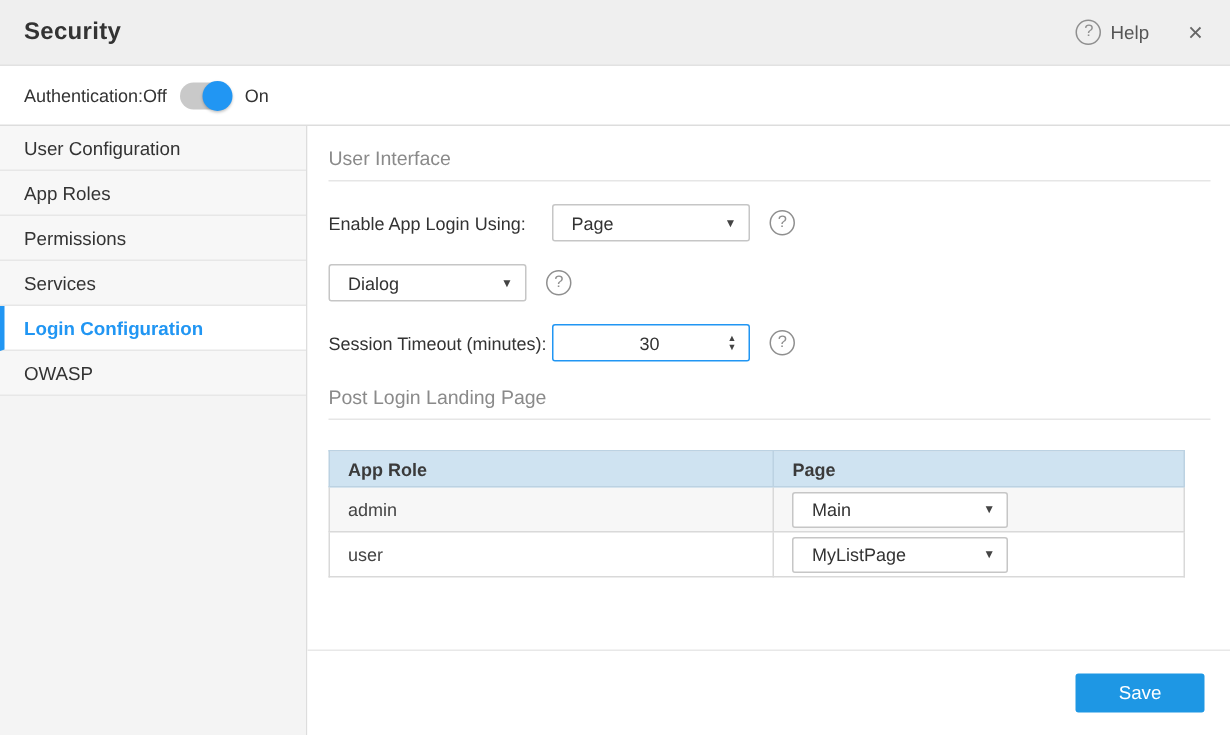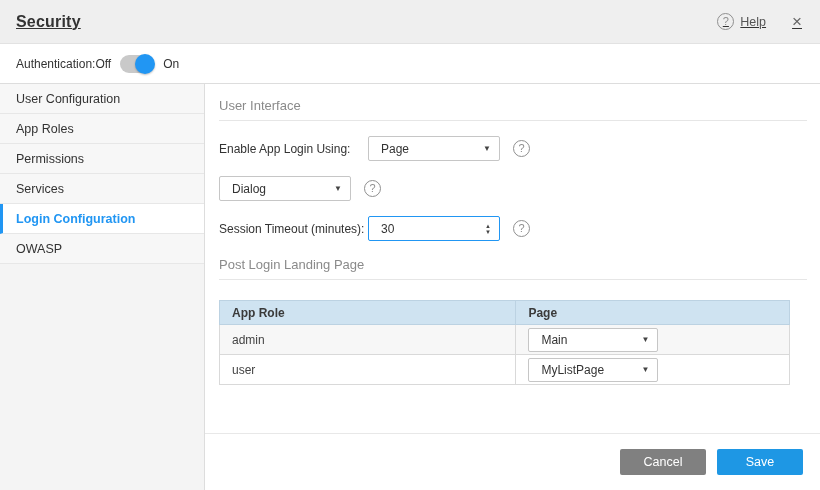--- a/index.html
+++ b/index.html
@@ -6,21 +6,21 @@
   html,body { width: 820px; height: 490px; overflow: hidden; }
   body {
     font-family: "Liberation Sans", "DejaVu Sans", sans-serif;
     font-size: 12px; color: #333; background: #fff;
   }
   .app { width: 820px; height: 490px; display: flex; flex-direction: column; }
 
   
   .topbar {
     height: 44px; background: #efefef; border-bottom: 1px solid #e2e2e2;
-    display: flex; align-items: center; padding: 0 18px 0 16px; flex: 0 0 44px; text-decoration: underline;
+    display: flex; align-items: center; padding: 0 18px 0 16px; flex: 0 0 44px;
   }
   .topbar .title { font-size: 16px; font-weight: 700; color: #333; letter-spacing: .2px; }
   .topbar .spacer { flex: 1; }
   .help-wrap { display: flex; align-items: center; gap: 6px; color: #666; cursor: pointer; }
   .qicon {
     width: 17px; height: 17px; border: 1px solid #8f8f8f; border-radius: 50%;
     color: #8f8f8f; font-size: 11px; line-height: 15px; text-align: center;
     display: inline-block; flex: 0 0 17px; background: transparent;
   }
   .help-label { font-size: 12.5px; color: #555; }
@@ -77,39 +77,39 @@
   .sel.w1 { width: 132px; }
   .combo { width: 187px; margin-left: 8px; }
   .combo .caret { color: #999; font-size: 12px; font-weight: 400; transform: scaleX(1.4); }
   .row-help { margin-left: 13px; }
 
   .num-input {
     width: 132px; height: 25px; border: 1px solid #2196f3; border-radius: 2px;
     display: flex; align-items: center; padding: 0 8px 0 12px; background: #fff;
   }
   .num-input input {
-    border: none; outline: none; width: 100%; font: inherit; color: #333; background: transparent;
+    border: none; outline: none; width: 100%; font: inherit; color: #333; background: transparent; text-align: center;
   }
   .spinner { display: flex; flex-direction: column; line-height: 1; cursor: pointer; }
   .spinner span { font-size: 6px; color: #444; }
 
   
   .ptable {
     width: calc(100% - 17px); border-collapse: collapse; margin-top: 20px;
     border: 1px solid #cfcfcf;
   }
   .ptable th {
     background: #cfe3f1; border: 1px solid #bcd2e2; text-align: left;
     font-weight: 700; color: #3a3a3a; height: 24px; padding: 0 12px; font-size: 12px;
   }
   .ptable td { border: 1px solid #d9d9d9; height: 30px; padding: 0 12px; color: #444; }
   .ptable tr.odd td { background: #f7f7f7; }
   .ptable tr.even td { background: #fff; }
   .ptable .col-role { width: 52%; }
-  .cell-sel { width: 130px; height: 24px; margin: 0; justify-content: flex-end; }
+  .cell-sel { width: 144px; height: 24px; margin: 0; justify-content: flex-end; }
 
   
   .footer {
     position: absolute; left: 0; right: 0; bottom: 0; height: 57px;
     border-top: 1px solid #e8e8e8; display: flex; align-items: center;
     justify-content: flex-end; gap: 11px; padding-right: 17px; background: #fff;
   }
   .btn {
     min-width: 86px; height: 26px; border: none; border-radius: 2px;
     color: #fff; font-size: 12.5px; font-family: inherit; cursor: pointer; padding: 0 14px;
@@ -212,19 +212,18 @@
               <div class="sel cell-sel">
                 <span class="sel-val">MyListPage</span>
                 <span class="caret">▼</span>
               </div>
             </td>
           </tr>
         </tbody>
       </table>
 
       <div class="footer">
-        <button class="btn cancel">Cancel</button>
         <button class="btn save">Save</button>
       </div>
 
     </div>
   </div>
 </div>
 
 </body></html>

